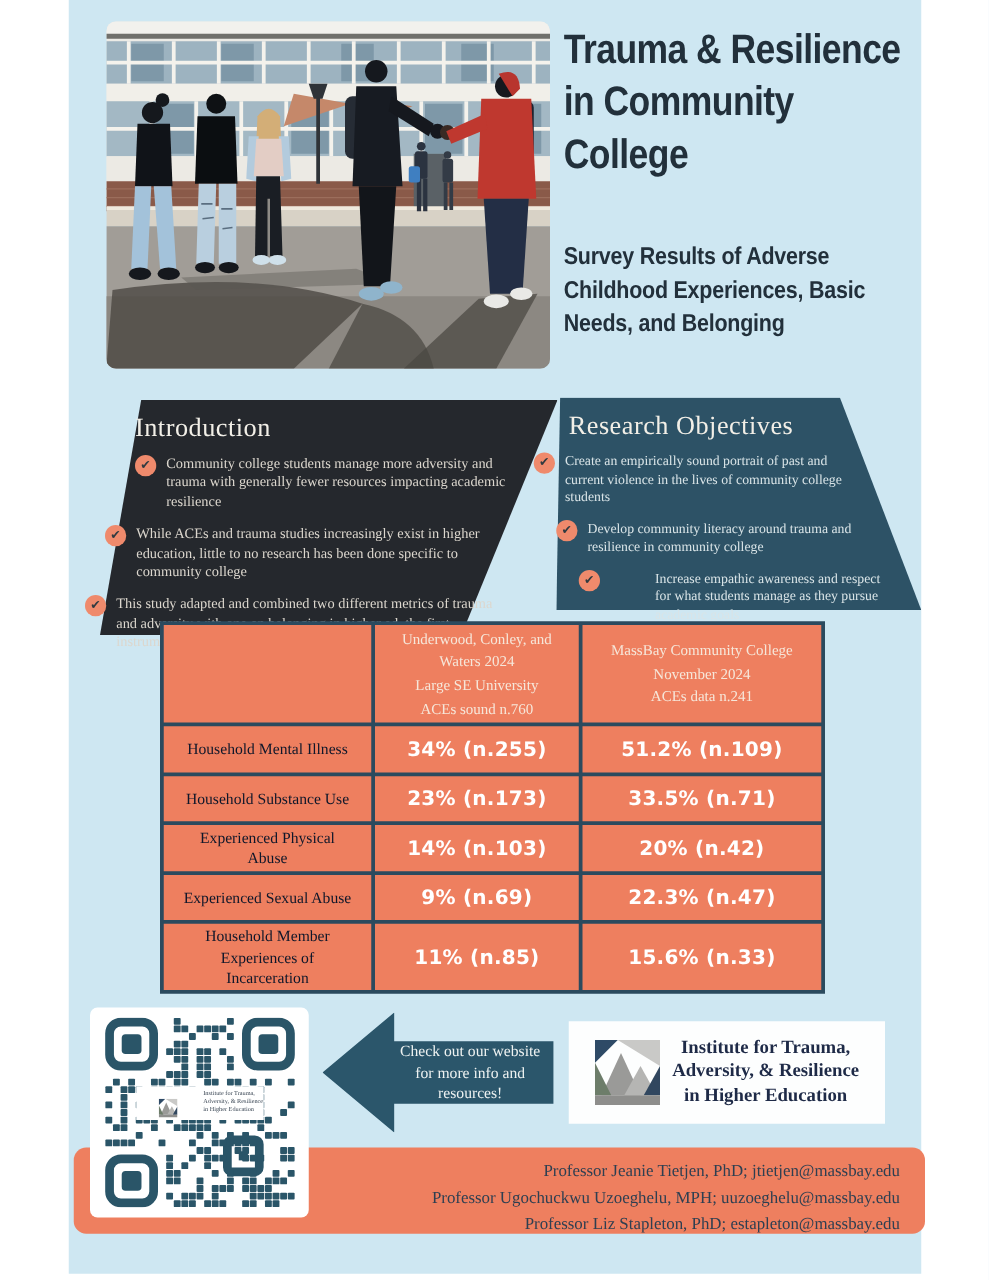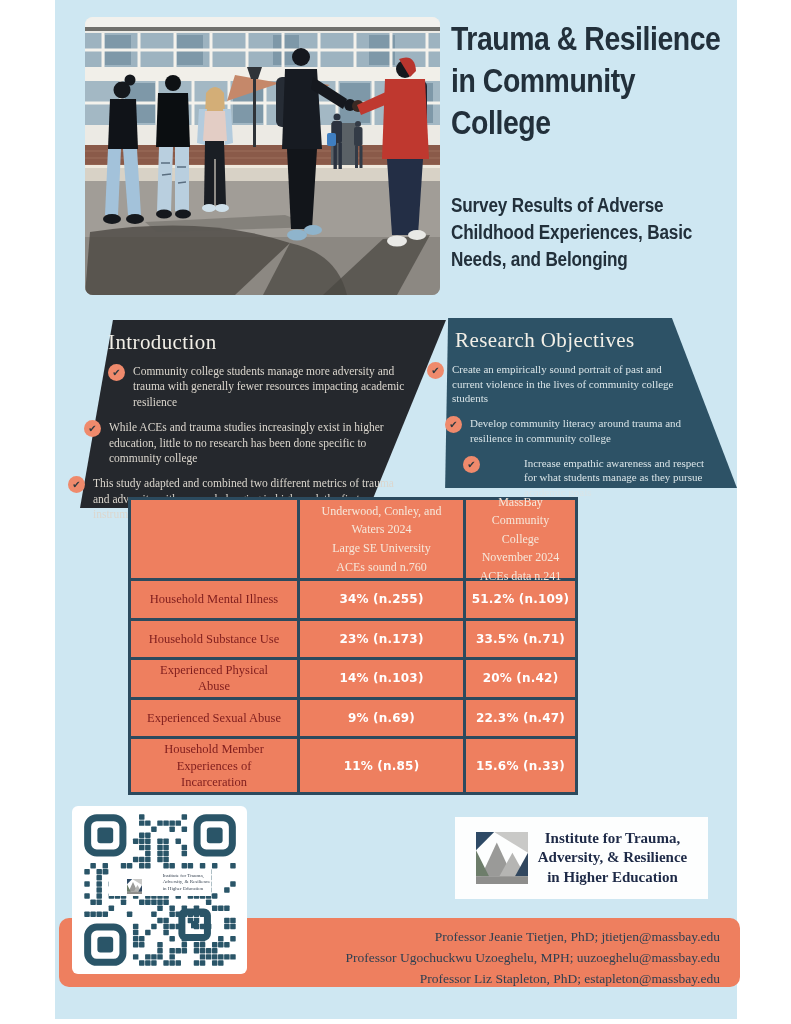--- a/index.html
+++ b/index.html
@@ -32,25 +32,25 @@
   .bullet p{margin:0;font-size:11.5px;line-height:1.34;}
   .intro-panel .b1{margin-left:0;}   .intro-panel .b1 p{max-width:308px;}
   .intro-panel .b2{margin-left:-24px;} .intro-panel .b2 p{max-width:278px;}
   .intro-panel .b3{margin-left:-40px;} .intro-panel .b3 p{max-width:312px;}
   .objectives-panel .bullet p{font-size:11px;}
   .objectives-panel .b1{margin-left:-28px;} .objectives-panel .b1 p{max-width:238px;}
   .objectives-panel .b2{margin-left:-10px;} .objectives-panel .b2 p{max-width:240px;}
   .objectives-panel .b3{margin-left:8px;}   .objectives-panel .b3 p{max-width:248px;margin-left:36px;}
 
   
-  .aces-table{position:absolute;left:73px;top:497px;width:450px;height:298px;background:#2B4A5E;display:grid;grid-template-columns:166px 163px 1fr;grid-template-rows:78px repeat(5,1fr);gap:3px;padding:3px;box-sizing:border-box;}
+  .aces-table{position:absolute;left:73px;top:497px;width:532px;height:298px;background:#2B4A5E;display:grid;grid-template-columns:166px 163px 1fr;grid-template-rows:78px repeat(5,1fr);gap:3px;padding:3px;box-sizing:border-box;}
   .cell{background:#EE7F5F;display:flex;align-items:center;justify-content:center;text-align:center;}
   .cell.header{flex-direction:column;color:#F6E7DA;font-size:12px;line-height:1.55;padding:4px 6px;}
-  .cell.rowlabel{color:#7f1d1d;font-size:12.5px;line-height:1.3;padding:2px 14px;}
-  .cell.value{color:#ffffff;font-family:"DejaVu Sans",sans-serif;font-weight:700;font-size:12px;letter-spacing:.2px;}
+  .cell.rowlabel{color:#0f172a;font-size:12.5px;line-height:1.3;padding:2px 14px;}
+  .cell.value{color:#ffffff;font-family:"DejaVu Sans",sans-serif;font-weight:700;font-size:16px;letter-spacing:.2px;}
 
   
   .contact-bar{position:absolute;left:4px;top:918px;width:681px;height:69px;background:#EE7F5F;border-radius:10px;box-sizing:border-box;padding:9px 20px 0 0;text-align:right;color:#2E3F51;font-size:13.5px;line-height:1.55;z-index:1;}
   .qr-card{position:absolute;left:17px;top:806px;width:175px;height:168px;background:#ffffff;border-radius:6px;z-index:2;}
   .qr-card svg{display:block;margin:8px auto 0;}
   .qr-badge{position:absolute;left:50%;top:63px;transform:translateX(-50%);width:102px;height:27px;background:#ffffff;display:flex;align-items:center;justify-content:center;gap:3px;}
   .qr-badge .qr-badge-text{font-size:5px;line-height:1.25;color:#3A4654;text-align:left;}
   .arrow-callout{position:absolute;left:203px;top:810px;width:185px;height:96px;background:#2B566B;clip-path:polygon(0% 50%,31% 0%,31% 24%,100% 24%,100% 76%,31% 76%,31% 100%);z-index:2;}
   .arrow-text{position:absolute;left:31%;right:6px;top:24%;height:52%;display:flex;align-items:center;justify-content:center;text-align:center;color:#EEF2F1;font-size:12.5px;line-height:1.35;padding:0 4px;}
   .logo-card{position:absolute;left:400px;top:817px;width:253px;height:82px;background:#FDFEFE;display:flex;align-items:center;justify-content:center;gap:10px;z-index:2;}
@@ -527,20 +527,23 @@
           <rect x="0" y="34" width="40" height="6" fill="#8E8E8C"></rect>
         </svg>
         <div class="qr-badge-text">
           <div>Institute for Trauma,</div>
           <div>Adversity, &amp; Resilience</div>
           <div>in Higher Education</div>
         </div>
       </div>
     </div>
 
+    <div class="arrow-callout">
+      <div class="arrow-text">Check out our website for more info and resources!</div>
+    </div>
 
     <div class="logo-card">
       <svg width="52" height="52" viewBox="0 0 40 40">
         <polygon points="0,0 14,0 0,14" fill="#2E4A66"></polygon>
           <polygon points="14,0 40,0 40,16" fill="#C9C9C7"></polygon>
         <polygon points="4,34 16,8 28,34" fill="#9A9A98"></polygon>
           <polygon points="18,34 28,16 38,34" fill="#B5B5B3"></polygon>
         <polygon points="0,14 0,34 10,34" fill="#6D7D6A"></polygon>
           <polygon points="40,16 40,34 30,34" fill="#31475F"></polygon>
         <rect x="0" y="34" width="40" height="6" fill="#8E8E8C"></rect>

